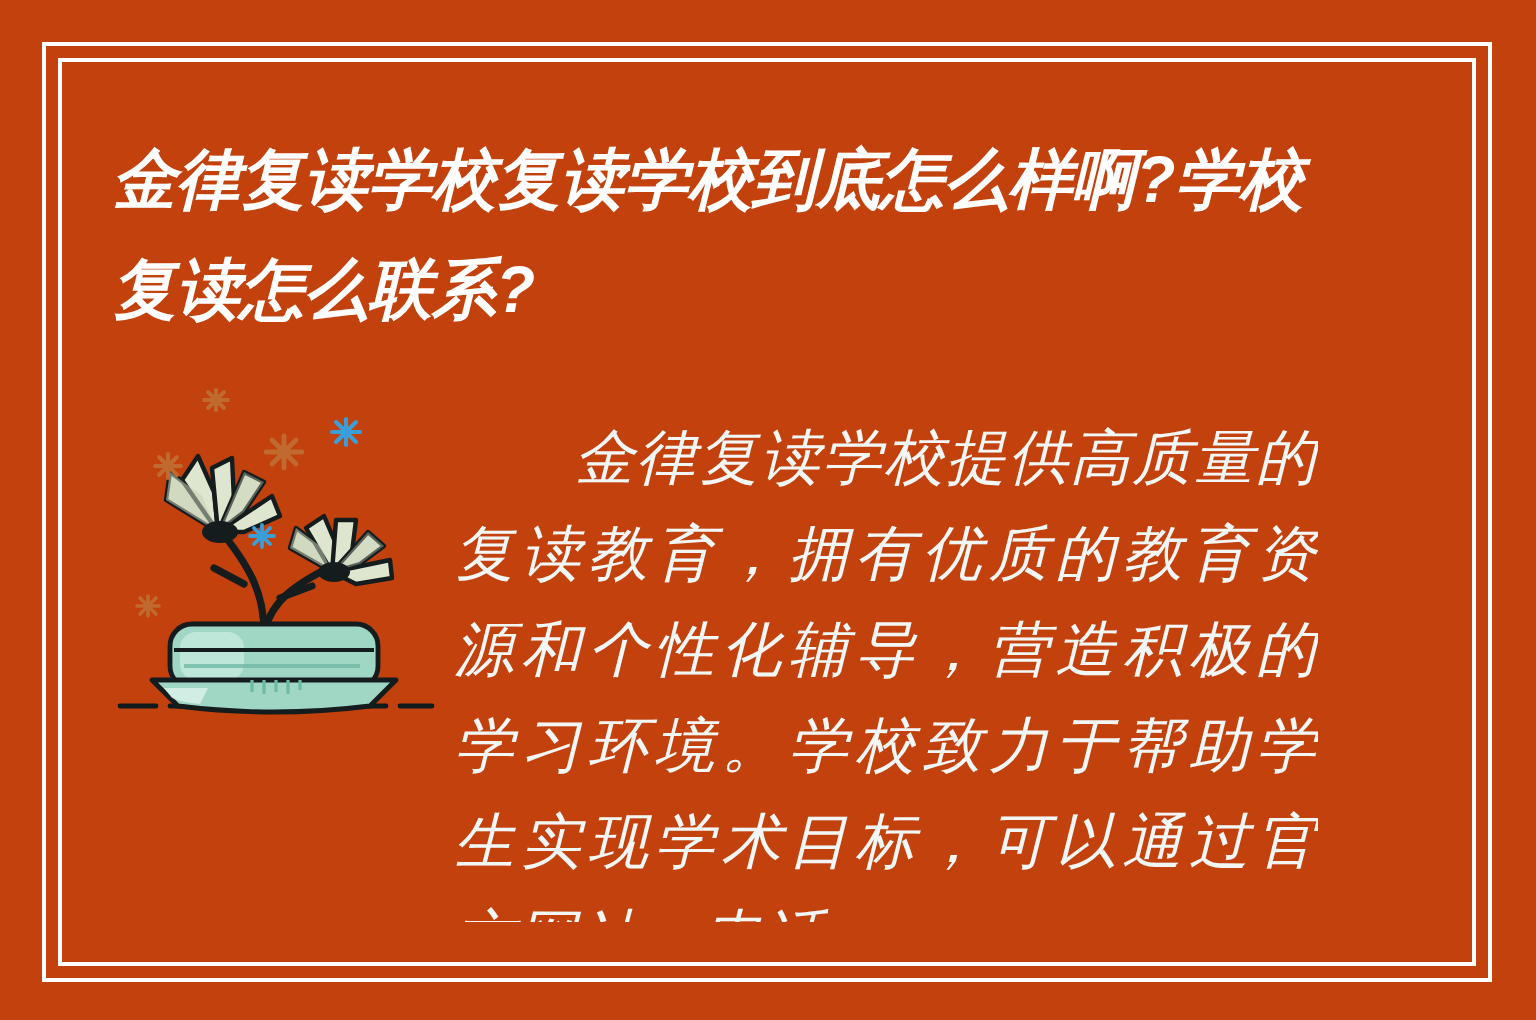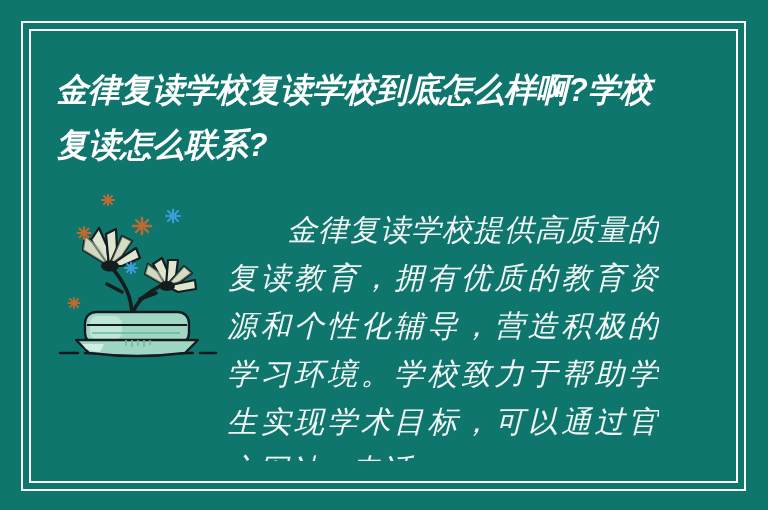--- a/index.html
+++ b/index.html
@@ -11,21 +11,21 @@
     height: 510px;
     overflow: hidden;
     background: #1e4449;
     font-family: "Liberation Sans", "DejaVu Sans", sans-serif;
   }
 
   .poster {
     position: relative;
     width: 768px;
     height: 510px;
-    background: #0f766e;
+    background: #c2410c;
     overflow: hidden;
   }
 
   
   .frame-outer {
     position: absolute;
     left: 21px;
     top: 21px;
     right: 22px;
     bottom: 19px;

